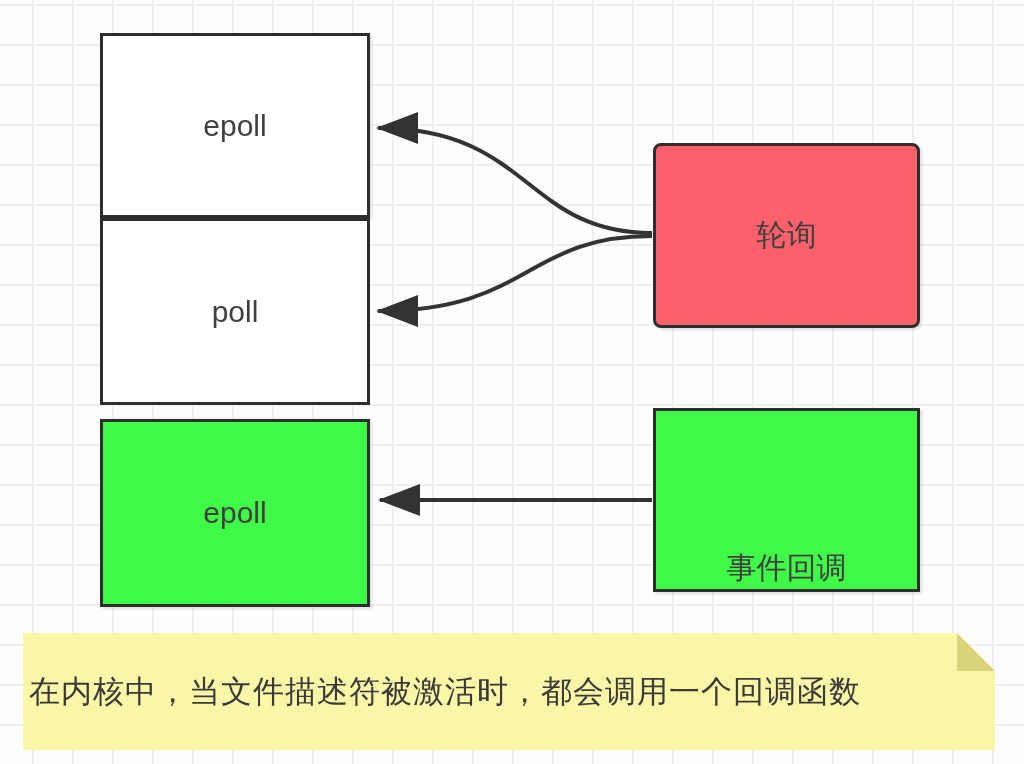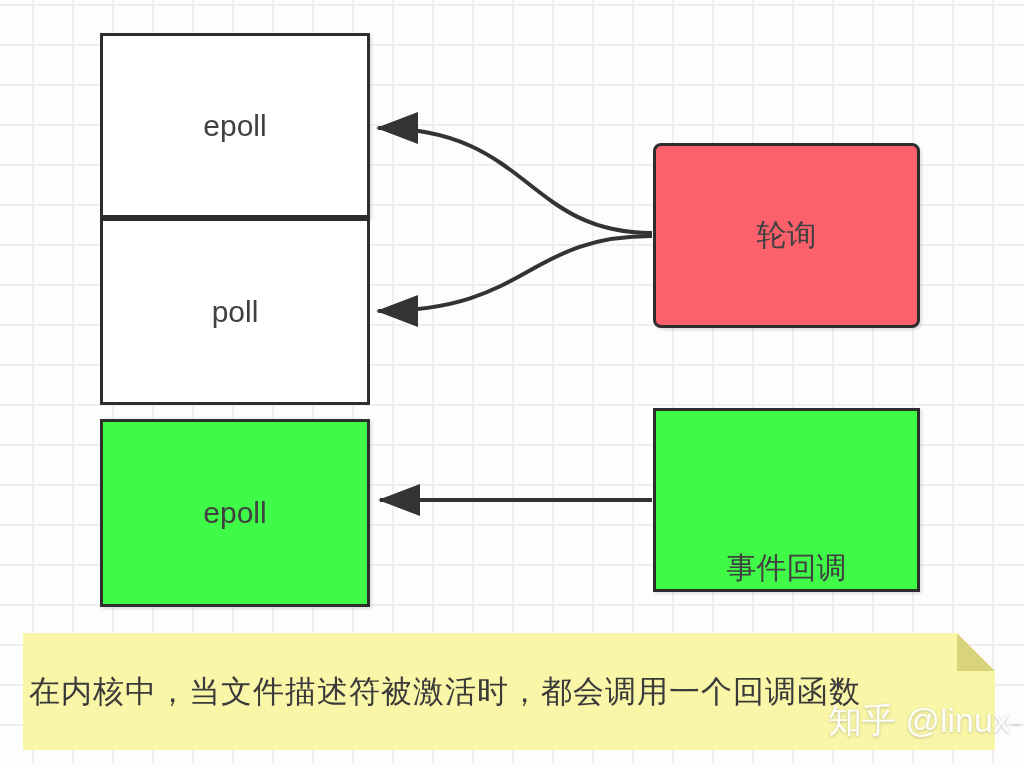--- a/index.html
+++ b/index.html
@@ -87,15 +87,14 @@
     <path class="edge" d="M 652 233 C 525 233 530 128 378 128" marker-end="url(#arrow)"></path>
     <path class="edge" d="M 652 236 C 525 236 530 311 378 311" marker-end="url(#arrow)"></path>
     <path class="edge" d="M 652 500 L 380 500" marker-end="url(#arrow)"></path>
   </svg>
 
   <div class="note" style="background-color: rgb(249, 246, 167);">
     <div class="note-fold" style="background-color: rgb(217, 212, 124);"></div>
     <span class="note-text">在内核中，当文件描述符被激活时，都会调用一个回调函数</span>
   </div>
 
-  <div class="watermark">知乎 @linux-</div>
 
 </div>
 
 </body></html>

